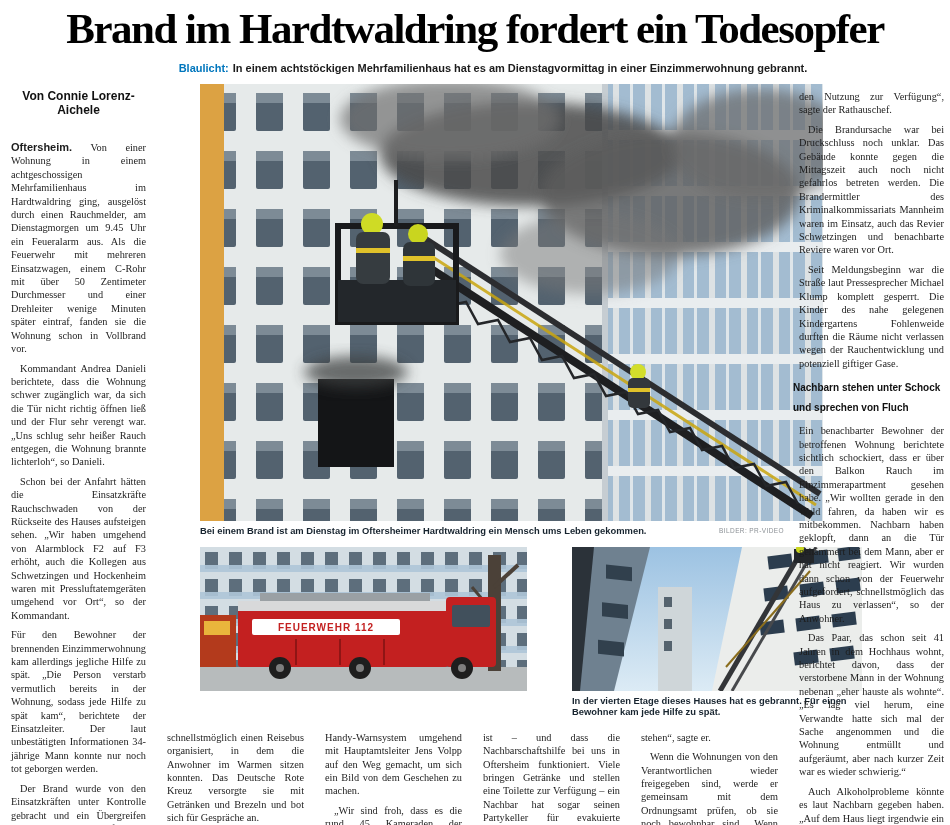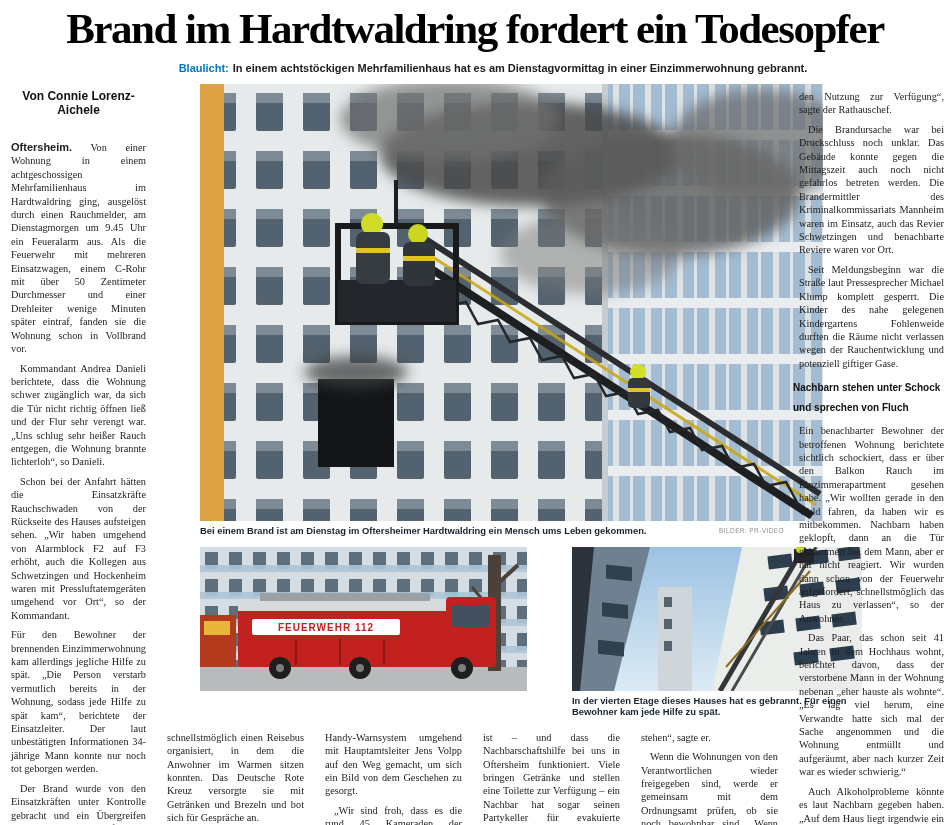--- a/index.html
+++ b/index.html
@@ -216,21 +216,21 @@
           </figcaption>
         </figure>
       </div>
 
       <div class="bottom-cols body-text">
         <div class="bcol">
           <p>schnellstmöglich einen Reisebus organisiert, in dem die Anwohner im Warmen sitzen konnten. Das Deutsche Rote Kreuz versorgte sie mit Getränken und Brezeln und bot sich für Gespräche an.</p>
           <p class="p-indent">Bürgermeister Seidel hatte sich nach der Erstmeldung über sein</p>
         </div>
         <div class="bcol">
-          <p>Handy-Warnsystem umgehend mit Hauptamtsleiter Jens Volpp auf den Weg gemacht, um sich ein Bild von dem Geschehen zu gesorgt.</p>
+          <p>Handy-Warnsystem umgehend mit Hauptamtsleiter Jens Volpp auf den Weg gemacht, um sich ein Bild von dem Geschehen zu machen.</p>
           <p class="p-indent">„Wir sind froh, dass es die rund 45 Kameraden der Feuerwehr geschafft haben, dass der Brand auf keine der anderen Wohnungen übergetreten</p>
         </div>
         <div class="bcol">
           <p>ist – und dass die Nachbarschaftshilfe bei uns in Oftersheim funktioniert. Viele bringen Getränke und stellen eine Toilette zur Verfügung – ein Nachbar hat sogar seinen Partykeller für evakuierte Menschen geöffnet“, so Seidel. Das sei ein gutes Beispiel für das Motto „Beistehen statt rum-</p>
         </div>
         <div class="bcol">
           <p>stehen“, sagte er.</p>
           <p class="p-indent">Wenn die Wohnungen von den Verantwortlichen wieder freigegeben sind, werde er gemeinsam mit dem Ordnungsamt prüfen, ob sie noch bewohnbar sind. „Wenn nicht, dann stellen wir umgehend eine Gemeindewohnung zur vorübergehen-</p>
         </div>
       </div>

